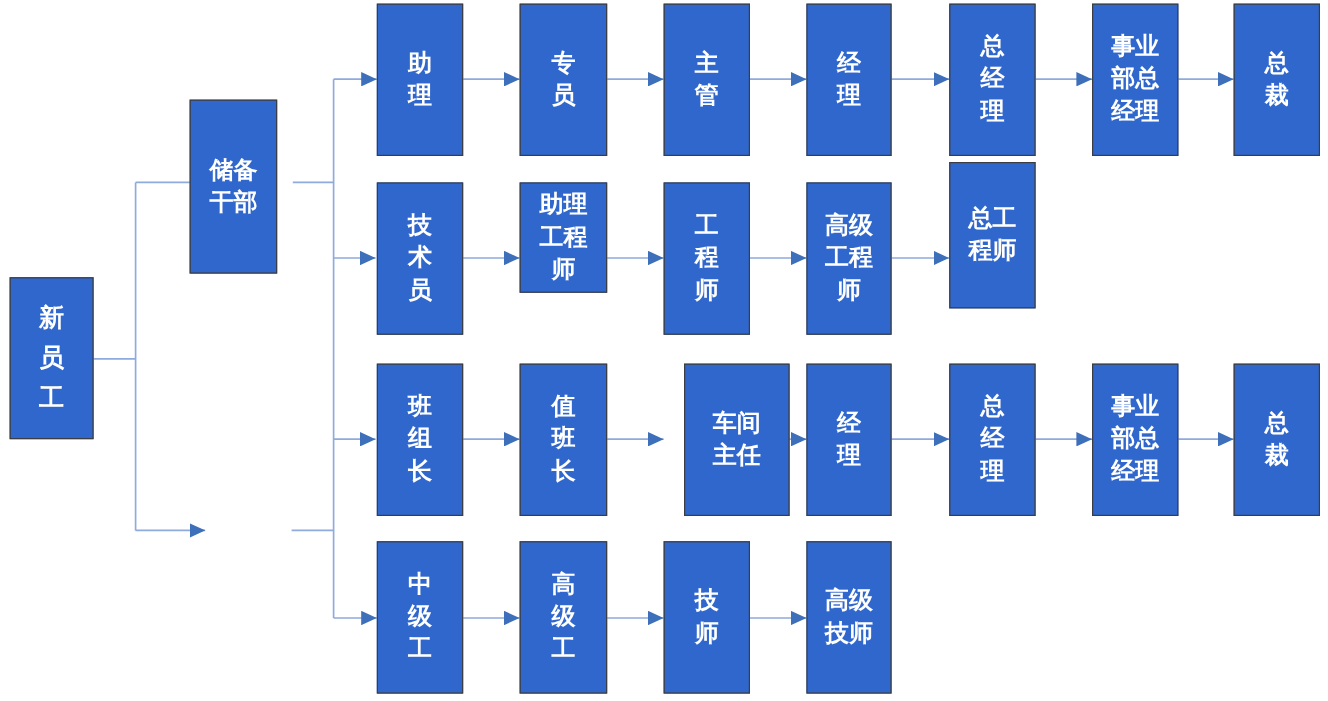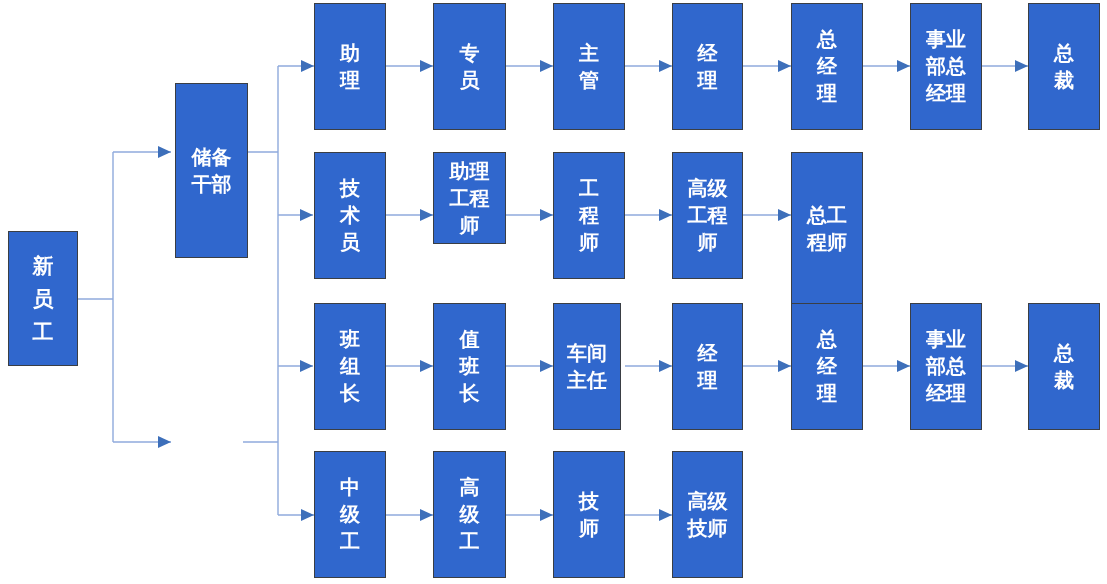--- a/index.html
+++ b/index.html
@@ -104,21 +104,21 @@
       <line x1="625" y1="515" x2="672" y2="515" marker-end="url(#arrowhead)"></line>
     </g>
   </svg>
 
   <div class="node root" style="left:8px;top:231px;width:70px;height:135px">
     <span class="lbl">新
 员
 工</span>
   </div>
 
-  <div class="node" style="left:175px;top:83px;width:73px;height:175px">
+  <div class="node" style="left:158px;top:83px;width:73px;height:145px">
     <span class="lbl">储备
 干部</span>
   </div>
 
   <div class="node" style="left:314px;top:3px;width:72px;height:127px">
     <span class="lbl">助
 理</span>
     </div>
   <div class="node" style="left:433px;top:3px;width:73px;height:127px">
     <span class="lbl">专
@@ -160,36 +160,36 @@
   <div class="node" style="left:553px;top:152px;width:72px;height:127px">
     <span class="lbl">工
 程
 师</span>
     </div>
   <div class="node" style="left:672px;top:152px;width:71px;height:127px">
     <span class="lbl">高级
 工程
 师</span>
     </div>
-  <div class="node" style="left:791px;top:152px;width:72px;height:153px">
+  <div class="node" style="left:791px;top:135px;width:72px;height:122px">
     <span class="lbl">总工
 程师</span>
     </div>
 
   <div class="node" style="left:314px;top:303px;width:72px;height:127px">
     <span class="lbl">班
 组
 长</span>
     </div>
   <div class="node" style="left:433px;top:303px;width:73px;height:127px">
     <span class="lbl">值
 班
 长</span>
     </div>
-  <div class="node" style="left:553px;top:303px;width:68px;height:127px">
+  <div class="node" style="left:570px;top:303px;width:88px;height:127px">
     <span class="lbl">车间
 主任</span>
     </div>
   <div class="node" style="left:672px;top:303px;width:71px;height:127px">
     <span class="lbl">经
 理</span>
     </div>
   <div class="node" style="left:791px;top:303px;width:72px;height:127px">
     <span class="lbl">总
 经

